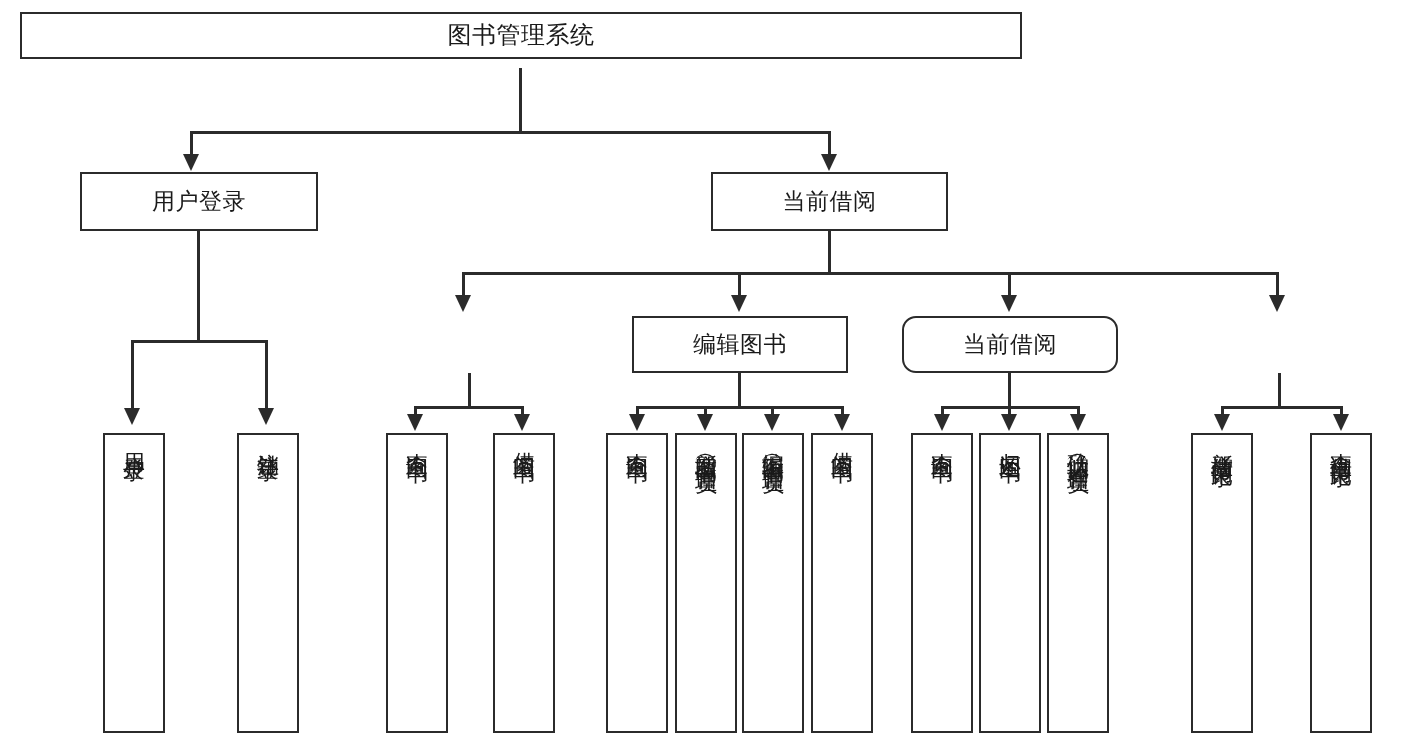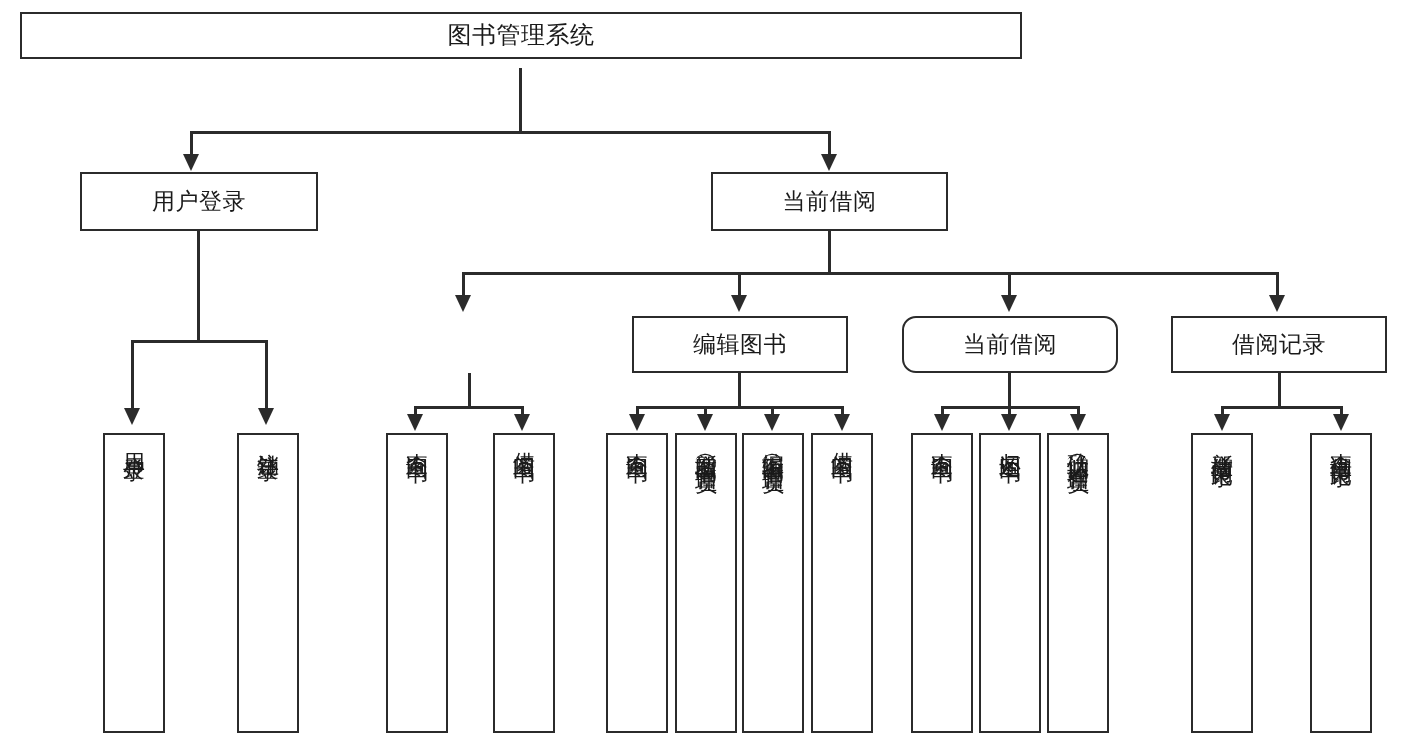--- a/index.html
+++ b/index.html
@@ -132,23 +132,20 @@
   <div class="arrow" style="left:1001px; top:295px;"></div>
 
   <div class="edge v" style="left:1276px; top:272px; width:3px; height:25px;"></div>
   <div class="arrow" style="left:1269px; top:295px;"></div>
 
   <div class="node h" style="left:632px; top:316px; width:216px; height:57px;">
     <span class="label">编辑图书</span>
   </div>
   <div class="node h" style="left:902px; top:316px; width:216px; height:57px;border-radius:14px;">
     <span class="label">当前借阅</span>
-  </div>
-  <div class="node h" style="left:1171px; top:316px; width:216px; height:57px;">
-    <span class="label">借阅记录</span>
   </div>
 
   <div class="edge v" style="left:468px; top:373px; width:3px; height:35px;"></div>
   <div class="edge h" style="left:414px; top:406px; width:110px; height:3px;"></div>
   <div class="edge v" style="left:414px; top:406px; width:3px; height:12px;"></div>
   <div class="arrow" style="left:407px; top:414px;"></div>
   <div class="edge v" style="left:521px; top:406px; width:3px; height:12px;"></div>
   <div class="arrow" style="left:514px; top:414px;"></div>
 
   <div class="edge v" style="left:738px; top:373px; width:3px; height:35px;"></div>

